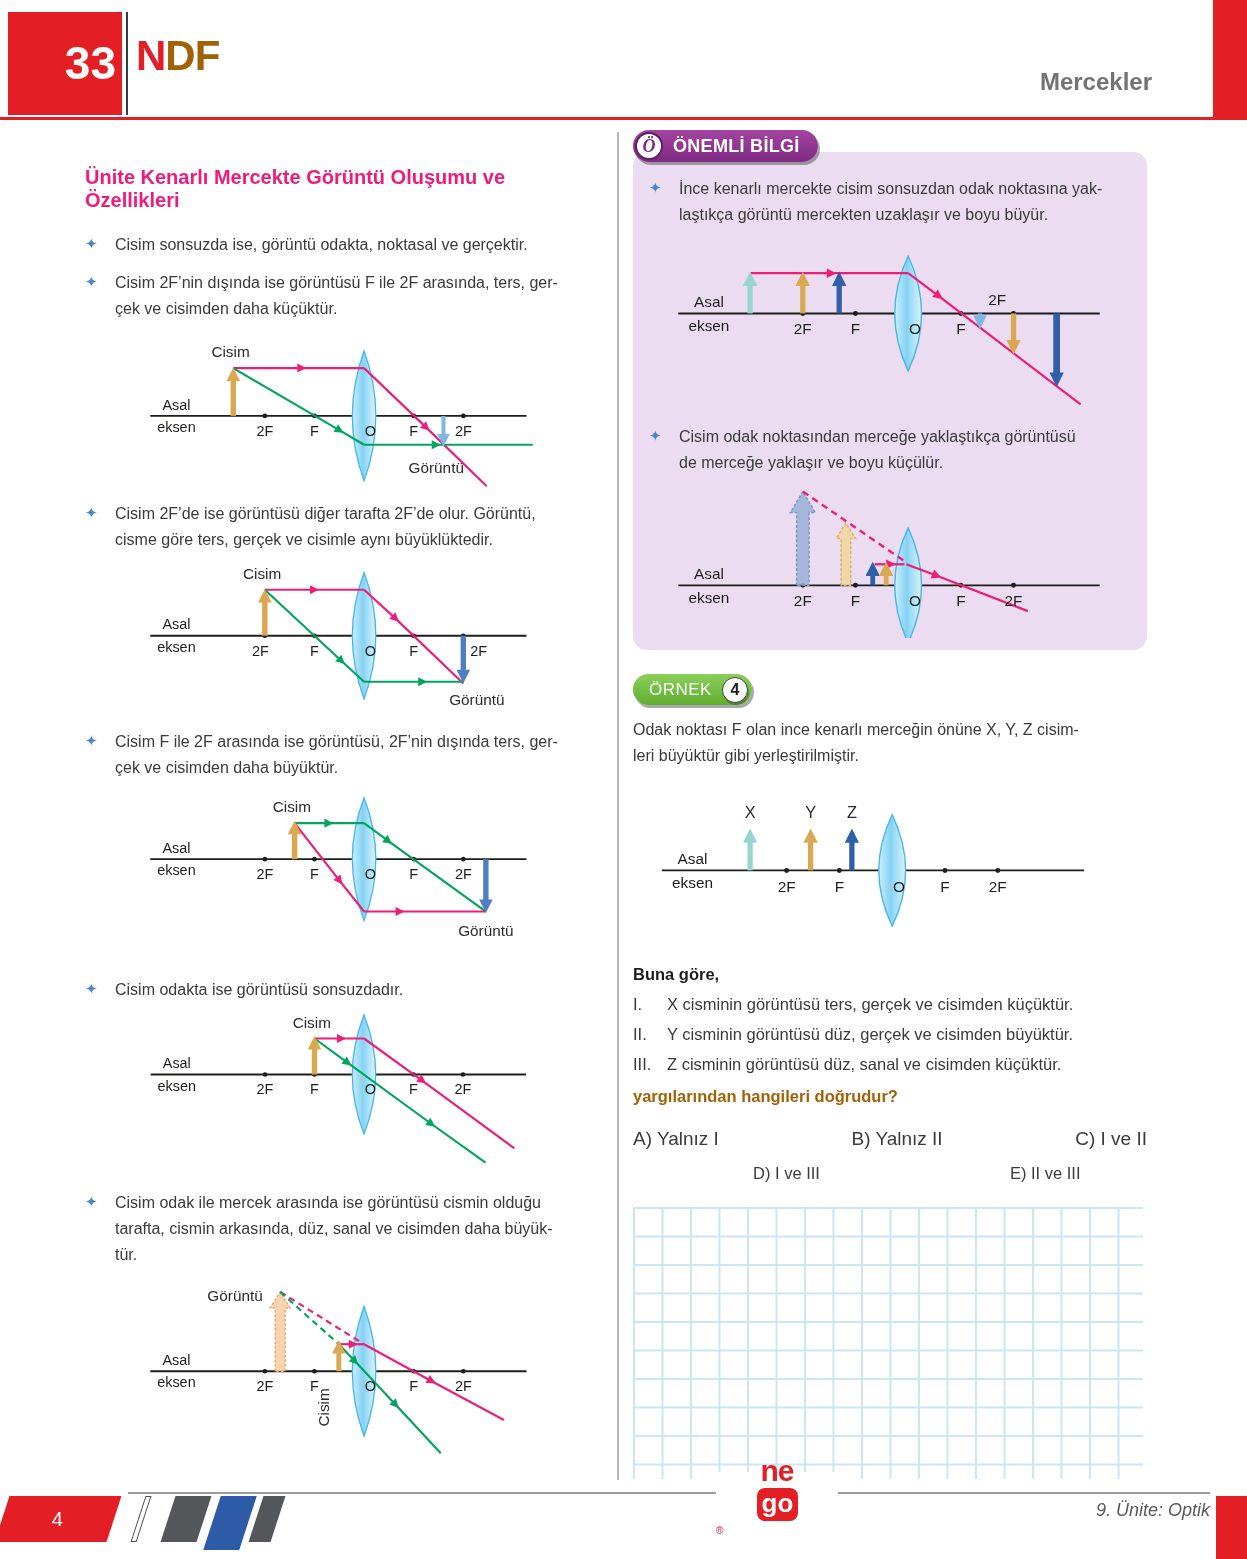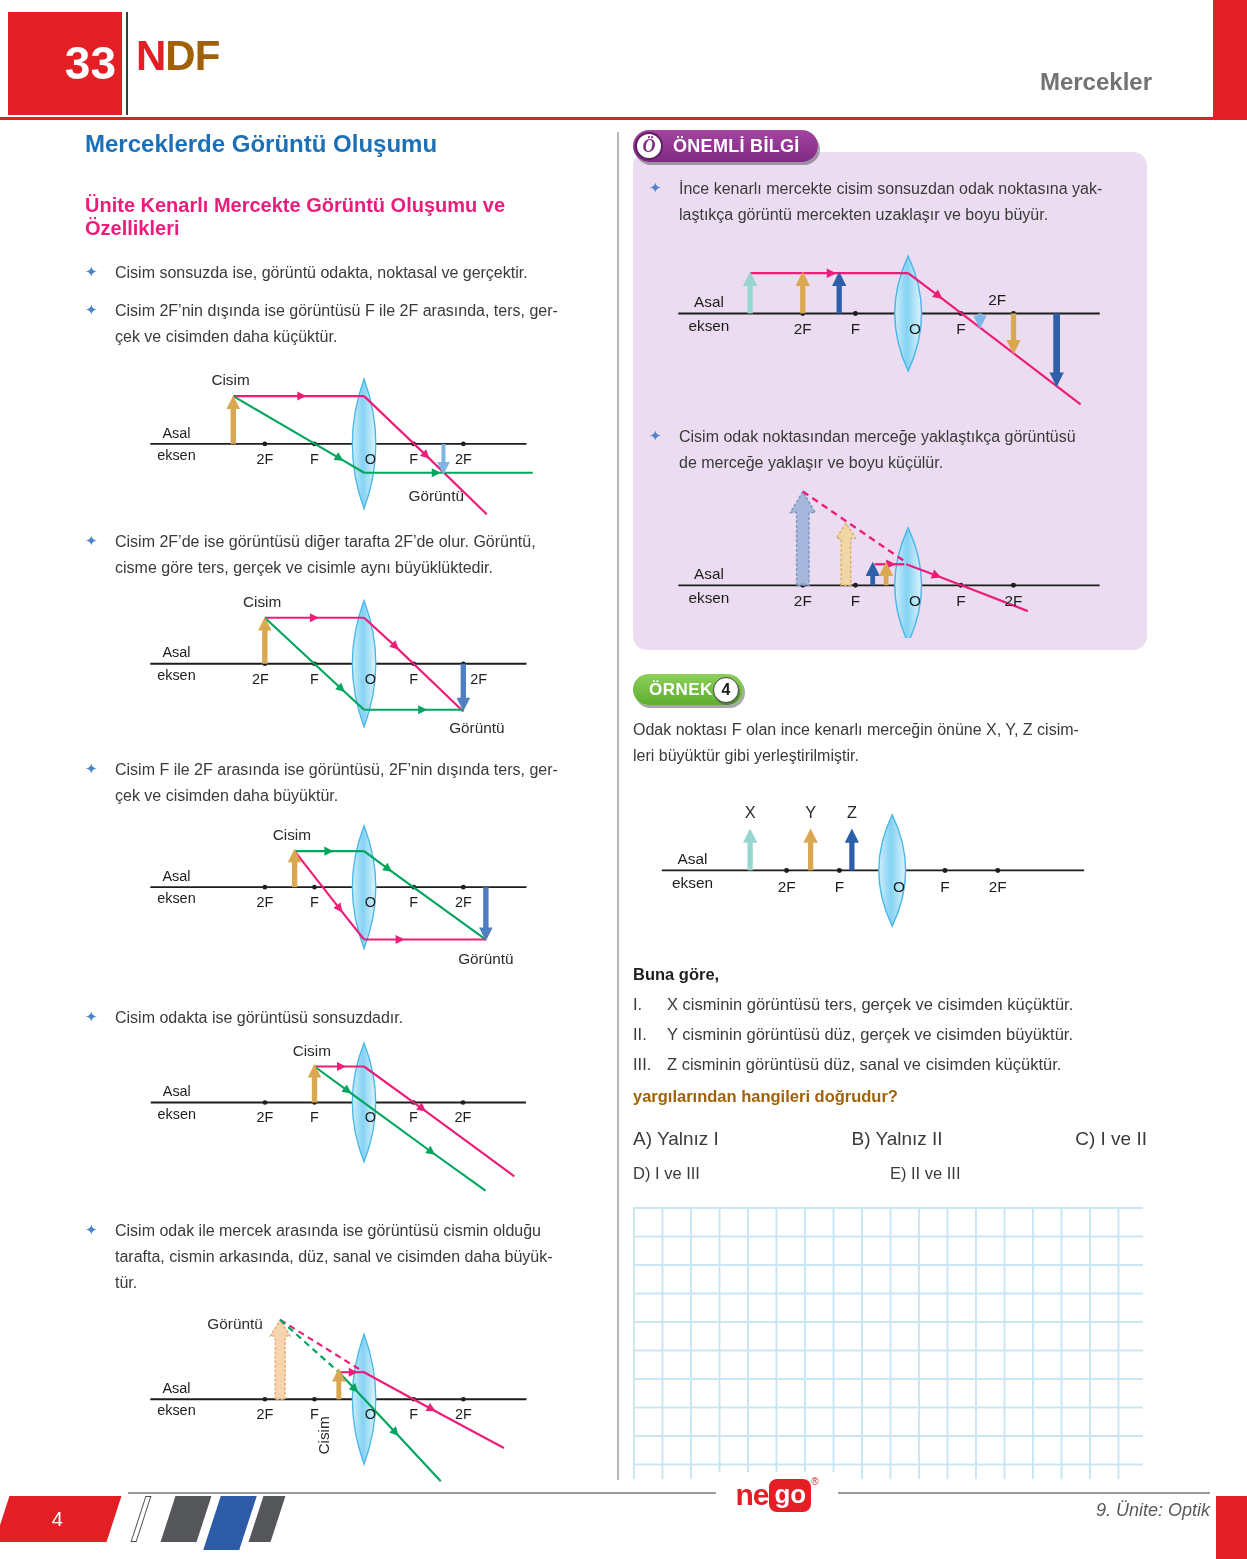--- a/index.html
+++ b/index.html
@@ -47,49 +47,49 @@
   .badge-info .ic { width:28px; height:28px; border-radius:50%; background:#fff; border:2px solid #5e1f63;
     color:#7e2a84; font-weight:bold; font-style:italic; font-size:18px; font-family:"Liberation Serif",serif;
     display:flex; align-items:center; justify-content:center; margin-right:10px; }
   .badge-info .tx { color:#fff; font-weight:bold; font-size:18px; letter-spacing:.3px; }
   .info-box { position:relative; margin-top:-10px; background:#ebdcf1; border-radius:14px; padding:24px 16px 12px 16px; }
   .info-box .bullet .lines { font-size:16px; }
   
   .badge-ornek { display:inline-flex; align-items:center; margin-top:24px;
     background:linear-gradient(#8ccf5a,#5fae2f); border-radius:16px; height:31px; padding:0 4px 0 16px;
     box-shadow:2px 3px 0 rgba(60,60,60,.45); }
-  .badge-ornek .tx { color:#fff; font-weight:bold; font-size:17px; letter-spacing:.5px; }
+  .badge-ornek .tx { color:#fff; font-weight:normal; font-size:17px; letter-spacing:.5px; margin-right:10px; }
   .badge-ornek .num { width:26px; height:26px; border-radius:50%; background:#fff; border:1px solid #444;
     color:#1d1d1b; font-weight:bold; font-size:16px; display:flex; align-items:center; justify-content:center;
     box-shadow:1px 2px 0 rgba(60,60,60,.4); }
   .para { font-size:16px; line-height:26px; margin-top:12px; color:#3a3a39; }
   .lead { font-weight:bold; color:#1d1d1b; font-size:16.5px; margin-top:32px; }
   .stmt { display:flex; margin-top:11px; font-size:16.5px; }
   .stmt .rn { flex:0 0 34px; }
   .question { font-weight:bold; color:#a16207; font-size:16.5px; margin-top:13px; }
   .opts1 { display:flex; justify-content:space-between; margin-top:22px; font-size:19px; }
   .opts2 { display:flex; margin-top:14px; font-size:16.5px; }
-  .opts2 .o4 { } .opts2 .o5 { margin-left:190px; }
+  .opts2 .o4 { margin-left:120px; } .opts2 .o5 { margin-left:190px; }
   .grid-paper { margin-top:24px; width:510px; height:272px;
     background-image:linear-gradient(to right,#c9e6f4 1.5px,transparent 1.5px),
                      linear-gradient(to bottom,#c9e6f4 1.5px,transparent 1.5px);
     background-size:28.5px 28.5px; }
   
   .ft-rule-l { position:absolute; left:128px; top:1492px; width:588px; height:2px; background:#9b9b9b; }
   .ft-rule-r { position:absolute; left:838px; top:1492px; width:372px; height:2px; background:#9b9b9b; }
   .ft-page { position:absolute; left:2px; top:1496px; width:112px; height:46px; background:#e31e24;
     transform:skewX(-18deg); display:flex; align-items:center; justify-content:center; }
   .ft-page span { transform:skewX(18deg); color:#fff; font-size:20px; }
   .stripe { position:absolute; top:1496px; height:46px; transform:skewX(-18deg); }
   .s0 { left:138px; width:6px;  background:#fff; border:1.5px solid #4e4e50; }
   .s1 { left:168px; width:36px; background:#55565a; }
   .s2 { left:212px; width:36px; height:54px; background:#2d5ba7; }
   .s3 { left:256px; width:22px; background:#55565a; }
   .brand { position:absolute; left:716px; top:1472px; width:122px; height:46px; background:#fff;
-    display:flex; align-items:center; justify-content:center; }
+    display:flex; align-items:center; justify-content:center;flex-direction:column; }
   .brand .ne { color:#e31e24; font-weight:bold; font-size:30px; letter-spacing:-1px; }
   .brand .go { background:#e31e24; color:#fff; font-weight:bold; font-size:26px; border-radius:8px;
     padding:0 5px 2px 5px; margin-left:1px; }
   .brand .reg { color:#e31e24; font-size:10px; align-self:flex-start; margin-top:4px; }
   .ft-unit { position:absolute; left:950px; top:1500px; width:260px; text-align:right;
     font-style:italic; color:#58595b; font-size:18px; }
   .ft-block { position:absolute; left:1216px; top:1496px; width:31px; height:63px; background:#e31e24; }
 </style>
 </head>
 <body>
@@ -132,21 +132,20 @@
   <div class="hdr-vline"></div>
   <div class="hdr-code"><span class="n">N</span><span class="df">DF</span></div>
   <div class="hdr-chapter">Mercekler</div>
   <div class="hdr-rule"></div>
   <div class="hdr-corner"></div>
 </div>
 
 <div class="col-divider"></div>
 
 <div class="col-left">
-  <div class="h-blue">Merceklerde Görüntü Oluşumu</div>
   <div class="h-pink">Ünite Kenarlı Mercekte Görüntü Oluşumu ve Özellikleri</div>
 
   <div class="bullet b1">
     <span class="star">✦</span>
     <div class="lines">
         <div>Cisim sonsuzda ise, görüntü odakta, noktasal ve gerçektir.</div>
       </div>
   </div>
 
   <div class="bullet">

